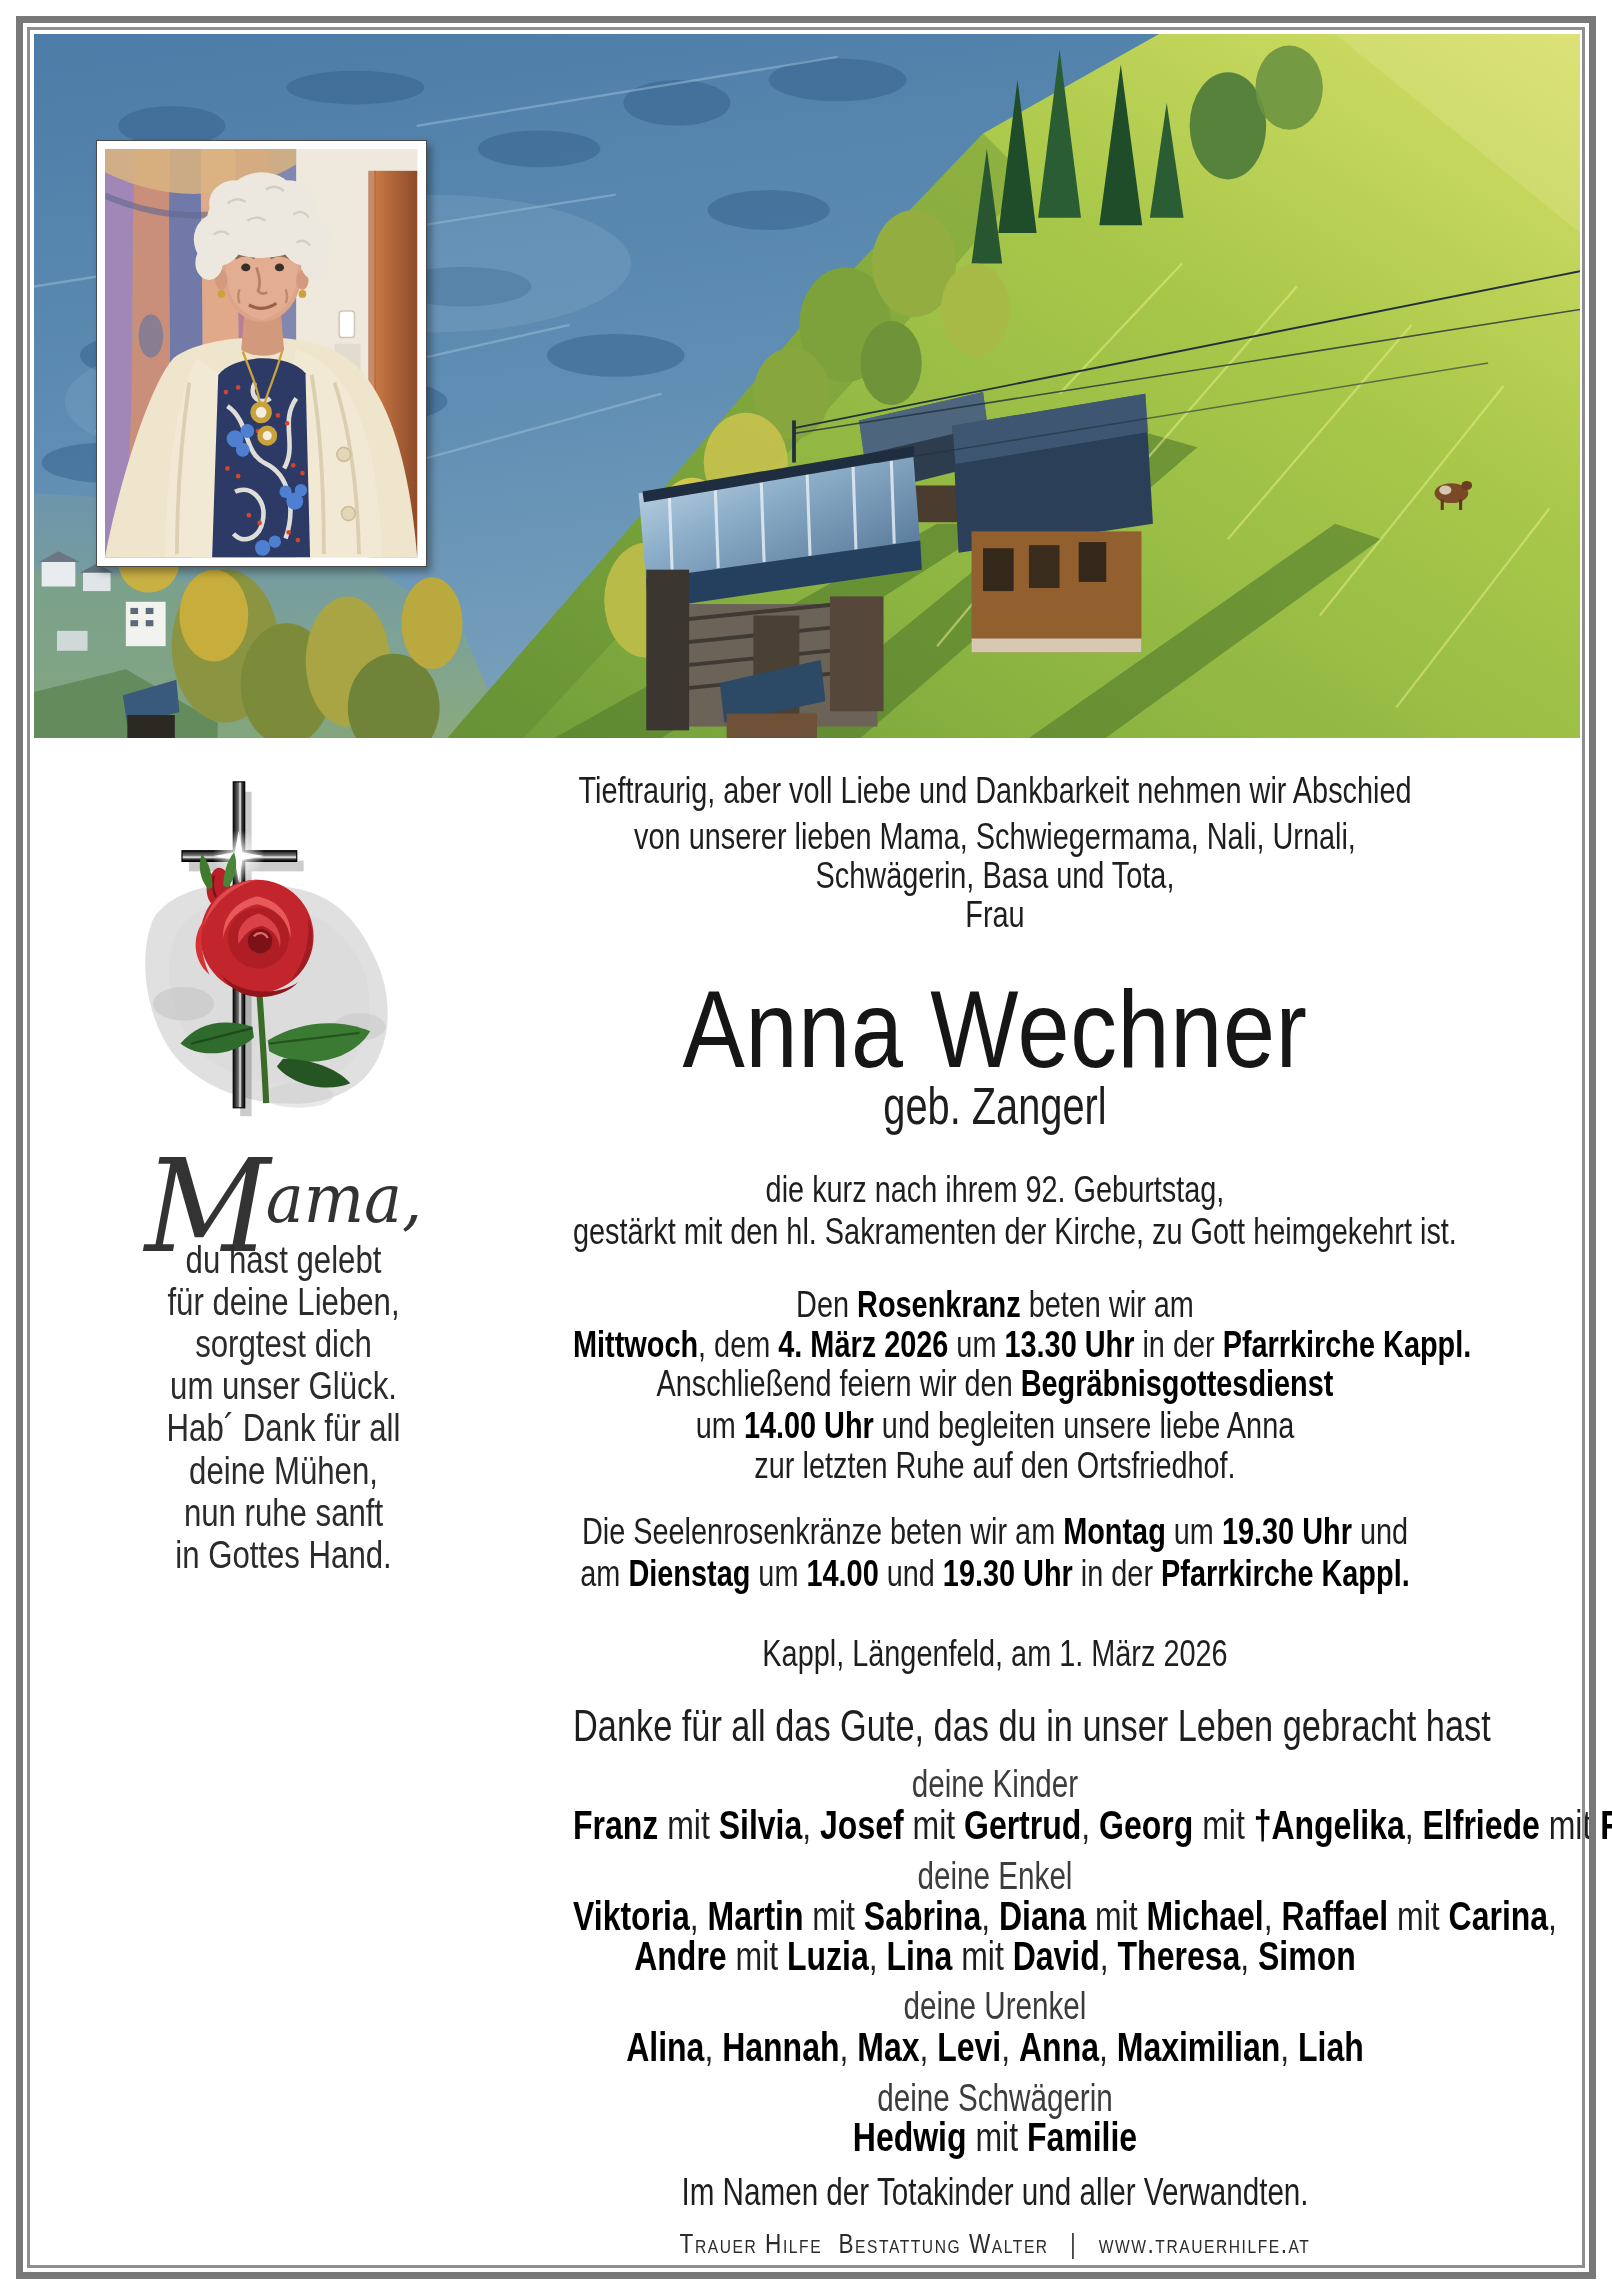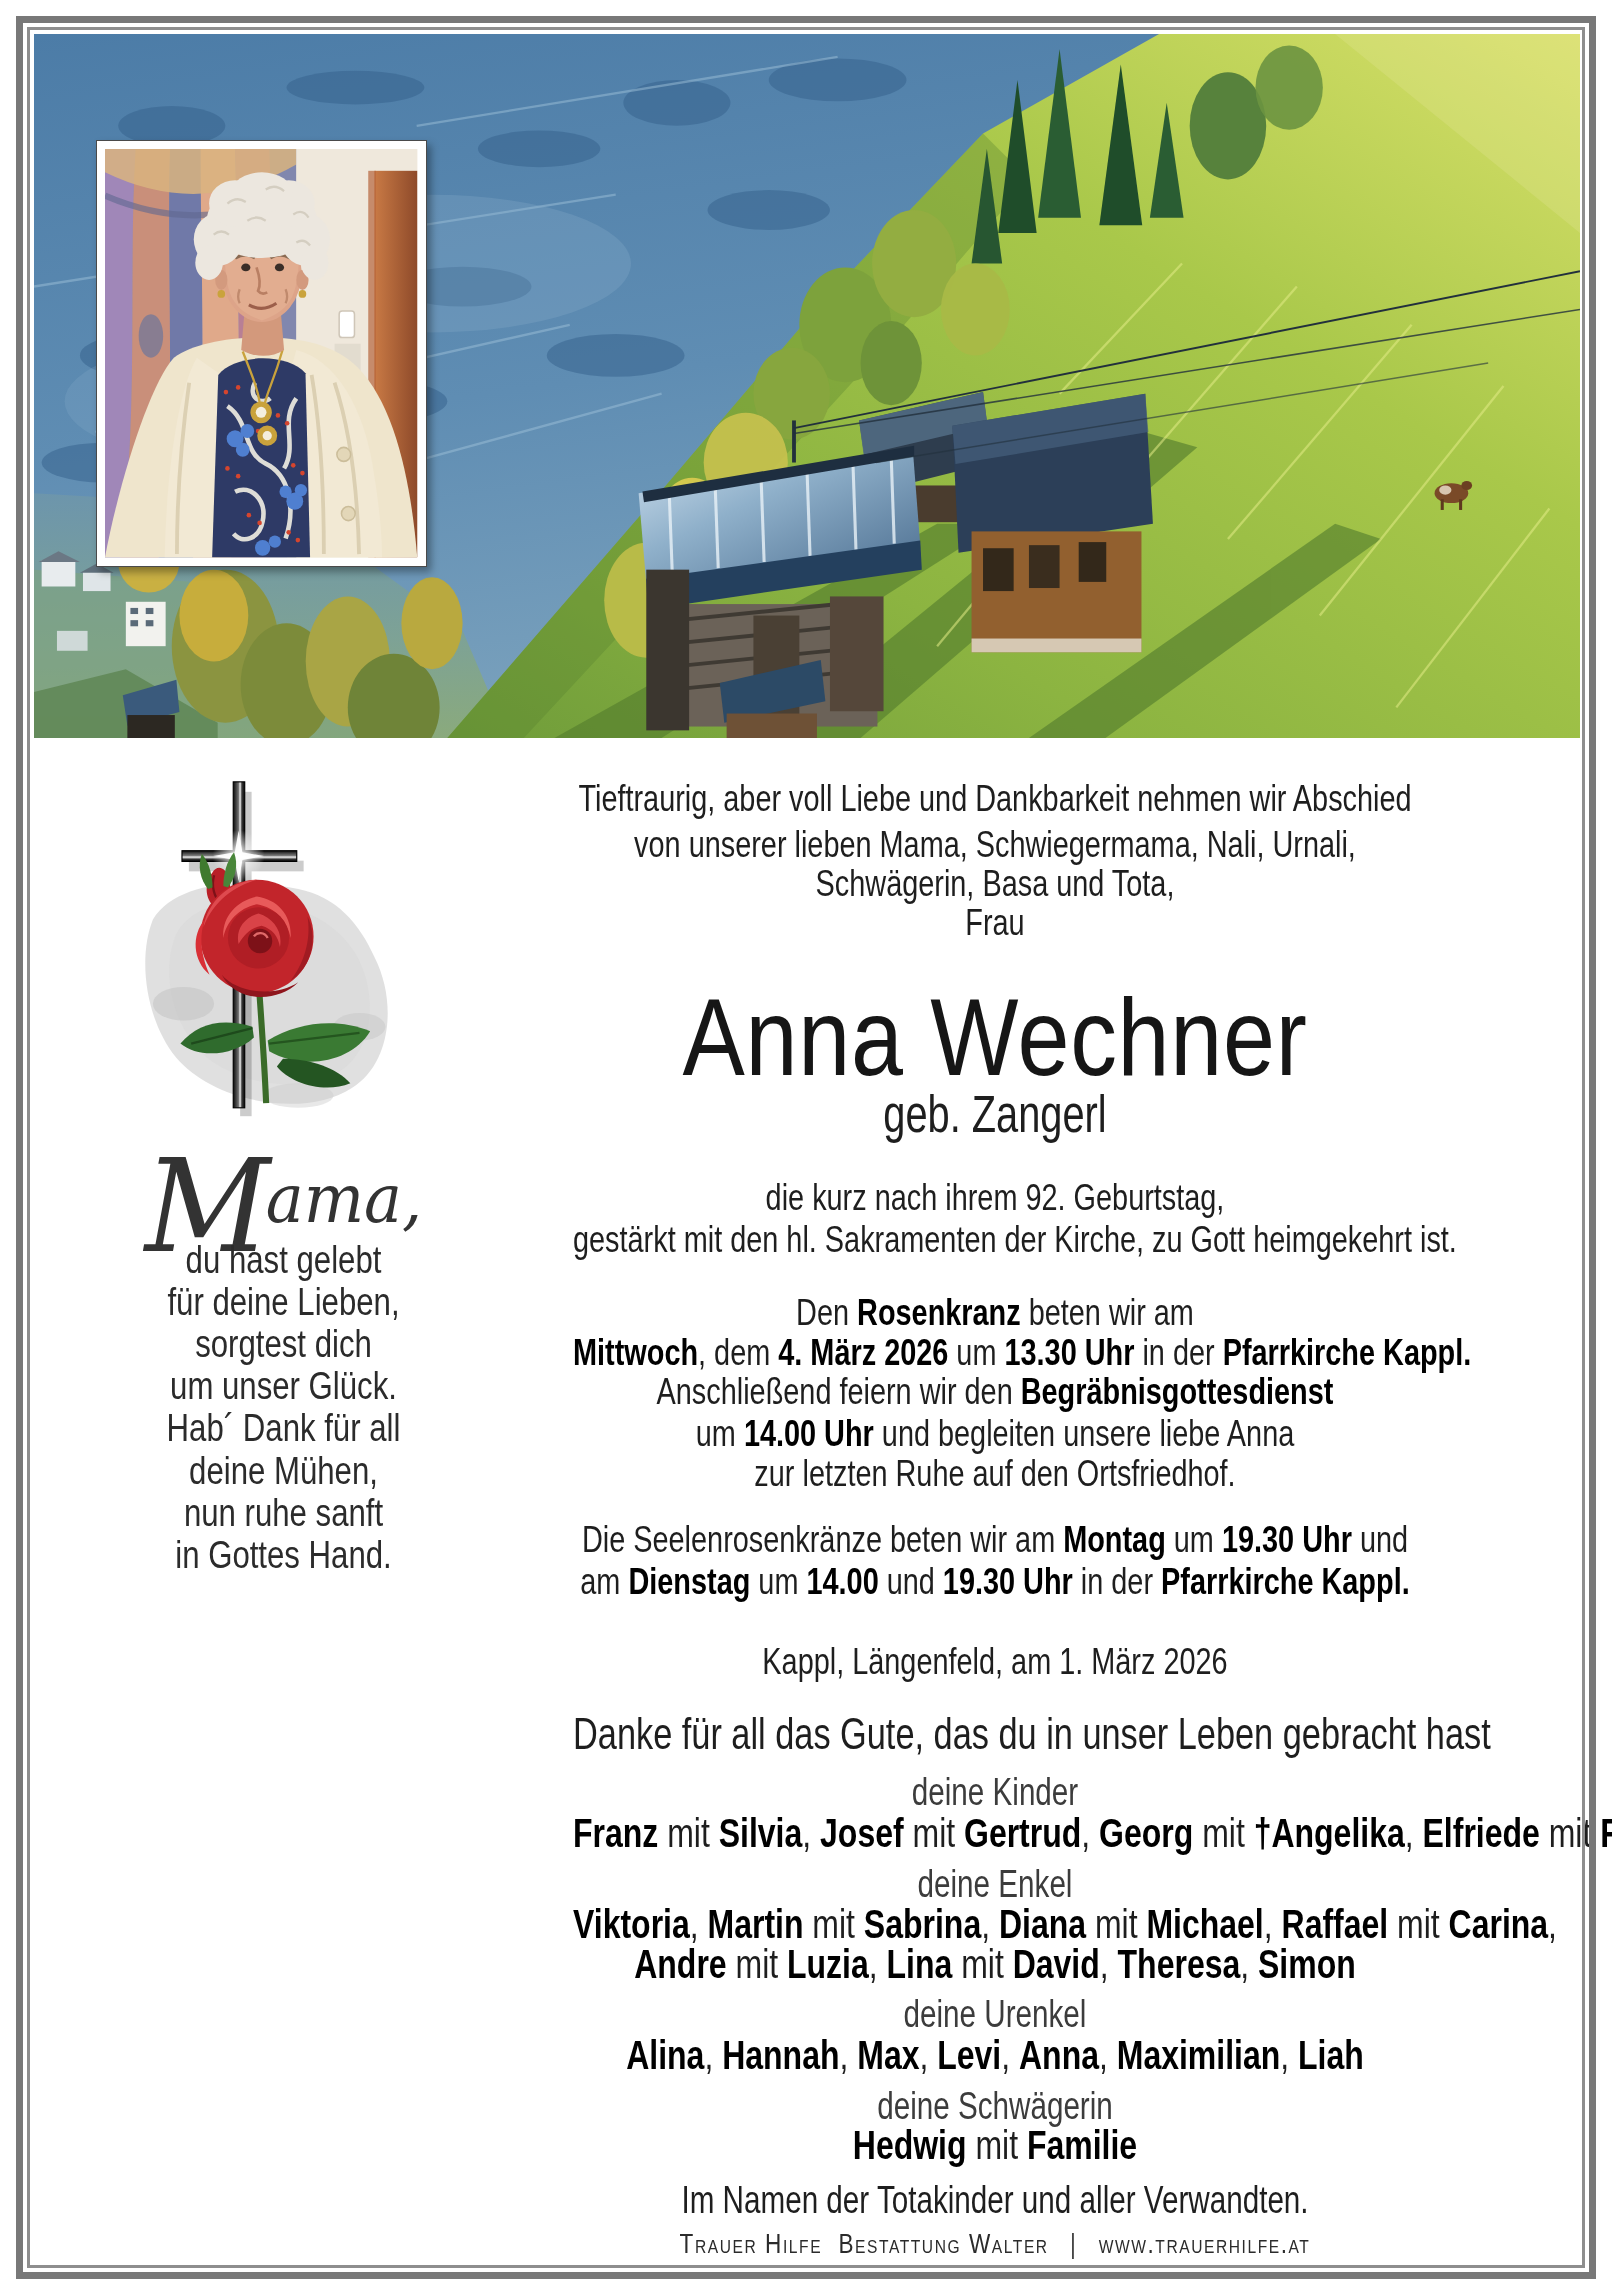--- a/index.html
+++ b/index.html
@@ -10,21 +10,21 @@
   .landscape{position:absolute;left:34px;top:34px;width:1546px;height:704px;}
   .landscape svg{display:block;width:100%;height:100%;}
   .portrait{position:absolute;left:96px;top:140px;width:331px;height:427px;box-sizing:border-box;
             background:#fff;border:1.5px solid #4a4a4a;padding:8.4px;box-shadow:3.8px 4.6px 7.7px rgba(0,0,0,.35);}
   .portrait svg{display:block;width:100%;height:100%;}
   .memorial{position:absolute;left:107px;top:774px;width:329px;height:360px;}
   .memorial svg{display:block;width:100%;height:100%;}
 
   .t-line{position:absolute;left:0;width:100%;text-align:center;white-space:nowrap;
           transform:scaleX(.78);line-height:1;}
-  .main-col{position:absolute;left:454px;top:16px;width:1082px;height:1783px;}
+  .main-col{position:absolute;left:454px;top:8px;width:1082px;height:1783px;}
   .left-col{position:absolute;left:54px;top:0;width:459px;height:2295px;}
   .fs48{font-size:37px;}
   .fs50{font-size:38px;}
   .fs54{font-size:41px;}
   .fs58{font-size:44px;}
   .fs66{font-size:51px;}
   .name{font-size:110px;transform:scaleX(.85);letter-spacing:0.8px;color:#161616;}
   .label{color:#3c3c3c;}
   .b{font-weight:700;color:#000;}
   .poem-line{font-size:38px;color:#2b2b2b;transform:scaleX(.82);}

